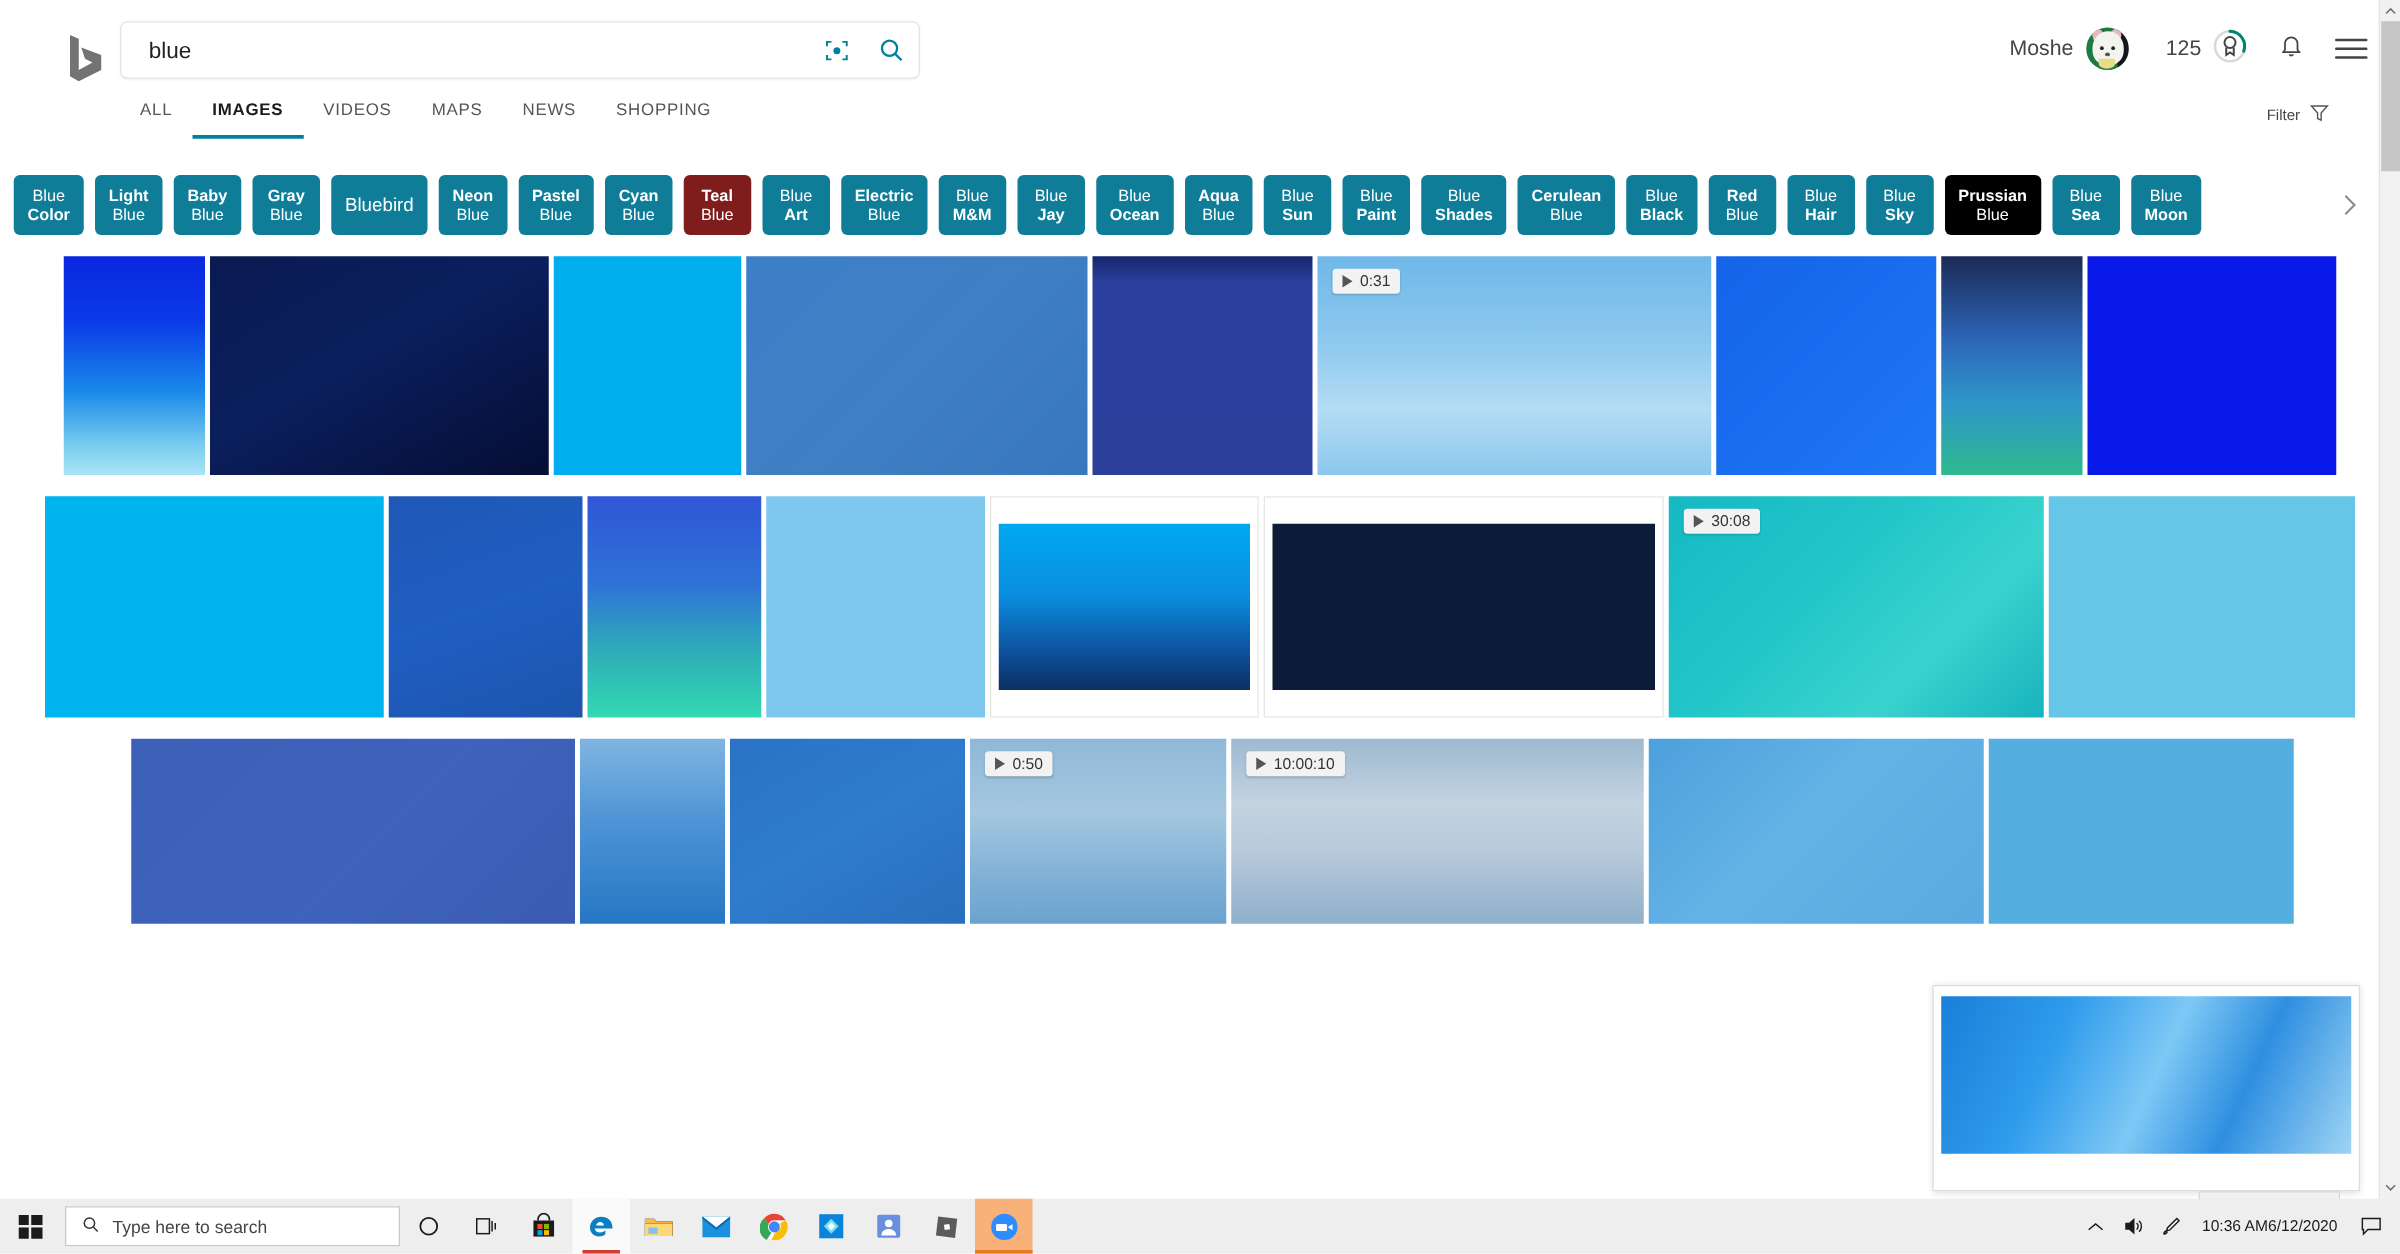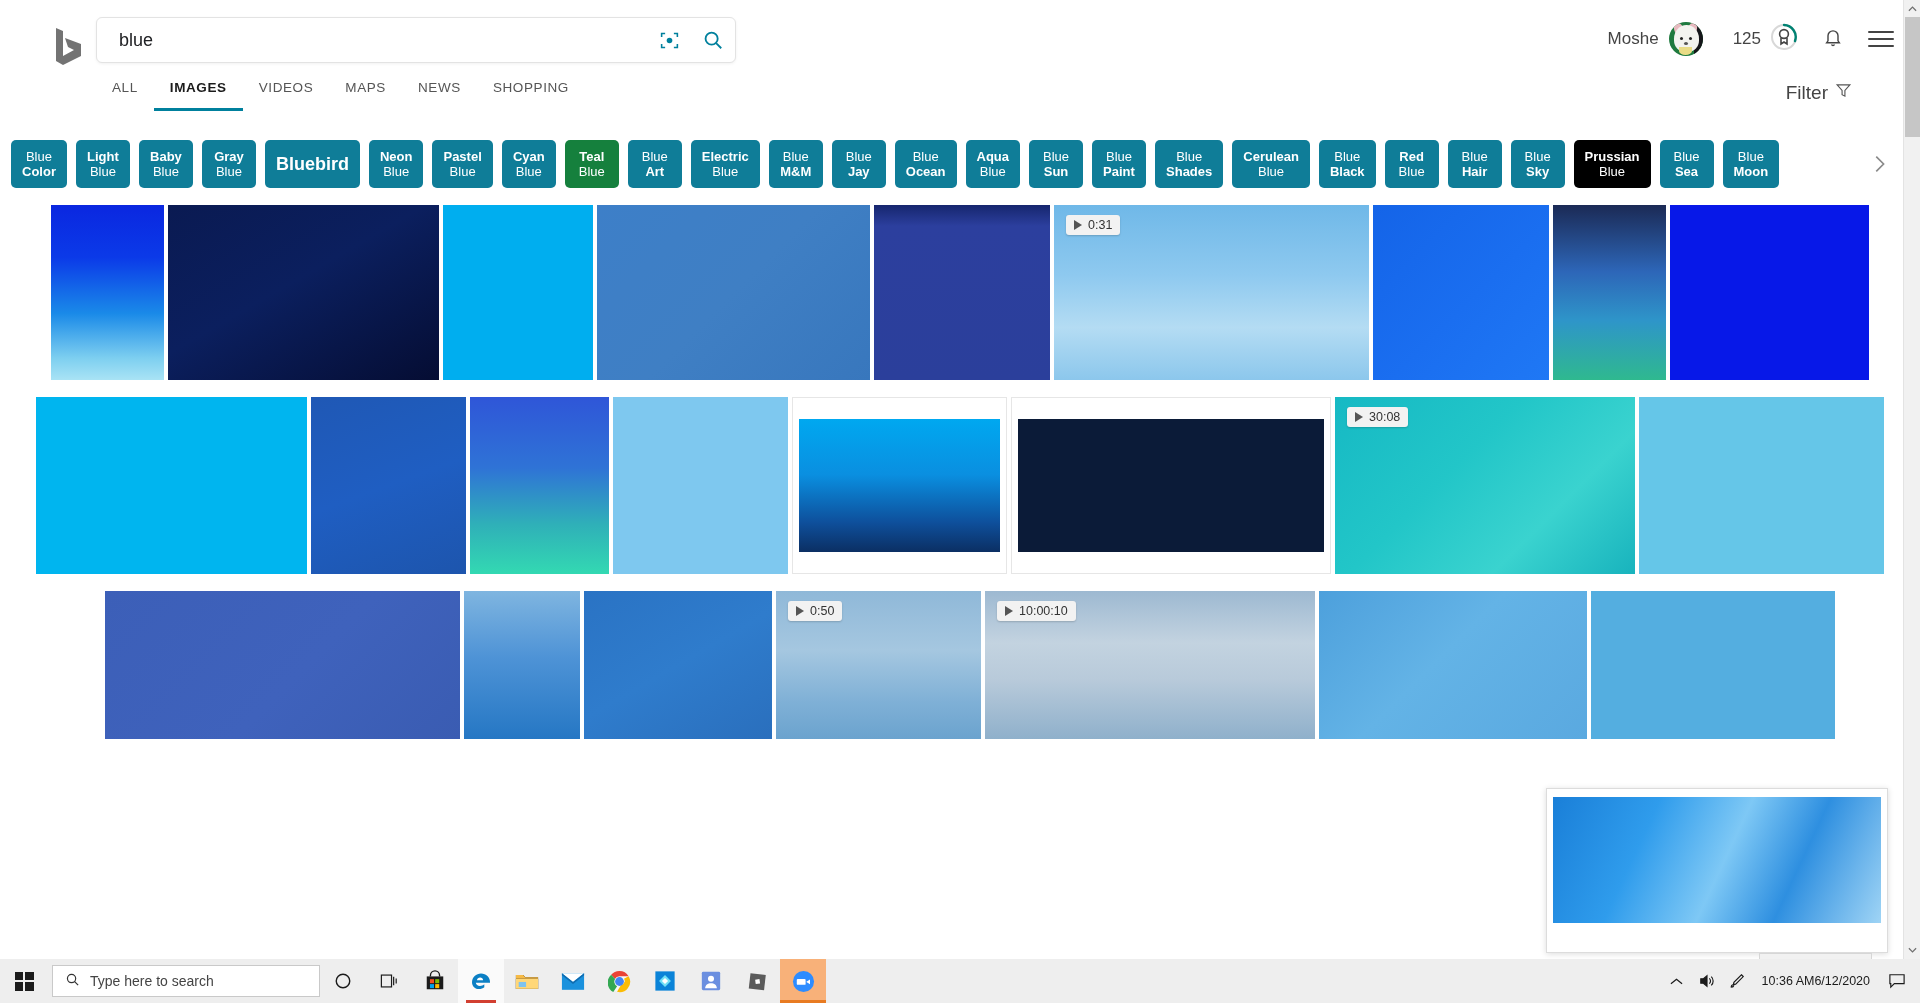--- a/index.html
+++ b/index.html
@@ -50,37 +50,37 @@
   .hamb span { display:block; height:2px; background:#444; margin:5px 0; border-radius:1px; }
 
   
   .tabs { position:absolute; left:96px; top:80px; display:flex; gap:0; }
   .tab {
     font-size:13.5px; letter-spacing:.6px; color:#555; padding:0 16px 13px 16px;
     cursor:pointer; white-space:nowrap; font-weight:400;
   }
   .tab.active { color:#1b1b1b; font-weight:700; border-bottom:3px solid #00809d; }
   .filter {
-    position:absolute; right:68px; top:82px; display:flex; align-items:center;
-    gap:7px; font-size:19px; color:#444; cursor:pointer;
+    position:absolute; right:56px; top:82px; display:flex; align-items:center;
+    gap:7px; font-size:12px; color:#444; cursor:pointer;
   }
 
   
   .chipbar { position:absolute; left:0; top:133px; width:1900px; height:62px; display:flex; align-items:center; }
   .chips { display:flex; gap:9px; padding-left:11px; overflow:hidden; flex:1; }
   .chip {
     background:#0f7d98; color:#fff; border-radius:5px;
     min-width:54px; height:48px; padding:0 11px;
     display:flex; flex-direction:column; align-items:center; justify-content:center;
     font-size:13px; line-height:15px; cursor:pointer; flex:none; white-space:nowrap;
   }
   .chip .l1 { }
   .chip .l2 { }
   .chip .b { font-weight:700; }
-  .chip.single { flex-direction:row; font-weight:700; font-size:18px; }
+  .chip.single { flex-direction:row; font-weight:400; font-size:15px; }
   .chip-next {
     width:42px; height:48px; display:flex; align-items:center; justify-content:center;
     color:#888; cursor:pointer; flex:none;
   }
 
   
   .grid { position:absolute; left:10px; top:205px; width:1900px; }
   .row { display:flex; gap:4px; margin-bottom:17px;justify-content:center; }
   .tile { position:relative; overflow:hidden; flex:none; }
   .badge {
@@ -250,21 +250,21 @@
           <span class="l2">Blue</span>
         </div>
         <div class="chip" style="background: rgb(15, 125, 152);">
           <span class="l1 b">Pastel</span>
           <span class="l2">Blue</span>
         </div>
         <div class="chip" style="background: rgb(15, 125, 152);">
           <span class="l1 b">Cyan</span>
           <span class="l2">Blue</span>
         </div>
-        <div class="chip" style="background: #15803d;">
+        <div class="chip" style="background: #7f1d1d;">
           <span class="l1 b">Teal</span>
           <span class="l2">Blue</span>
         </div>
         <div class="chip" style="background: rgb(15, 125, 152);">
           <span class="l1">Blue</span>
           <span class="l2 b">Art</span>
         </div>
         <div class="chip" style="background: rgb(15, 125, 152);">
           <span class="l1 b">Electric</span>
           <span class="l2">Blue</span>

